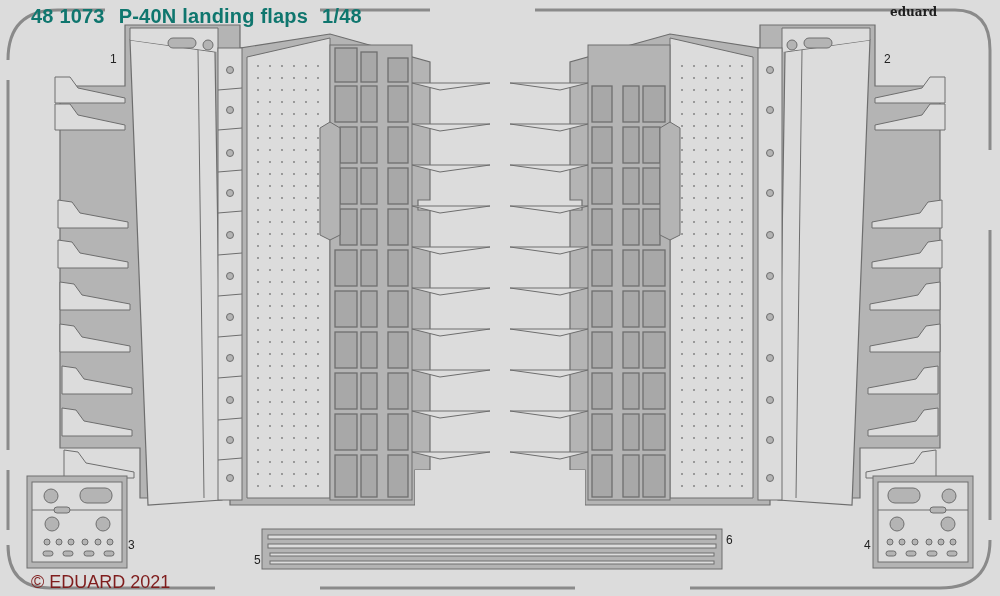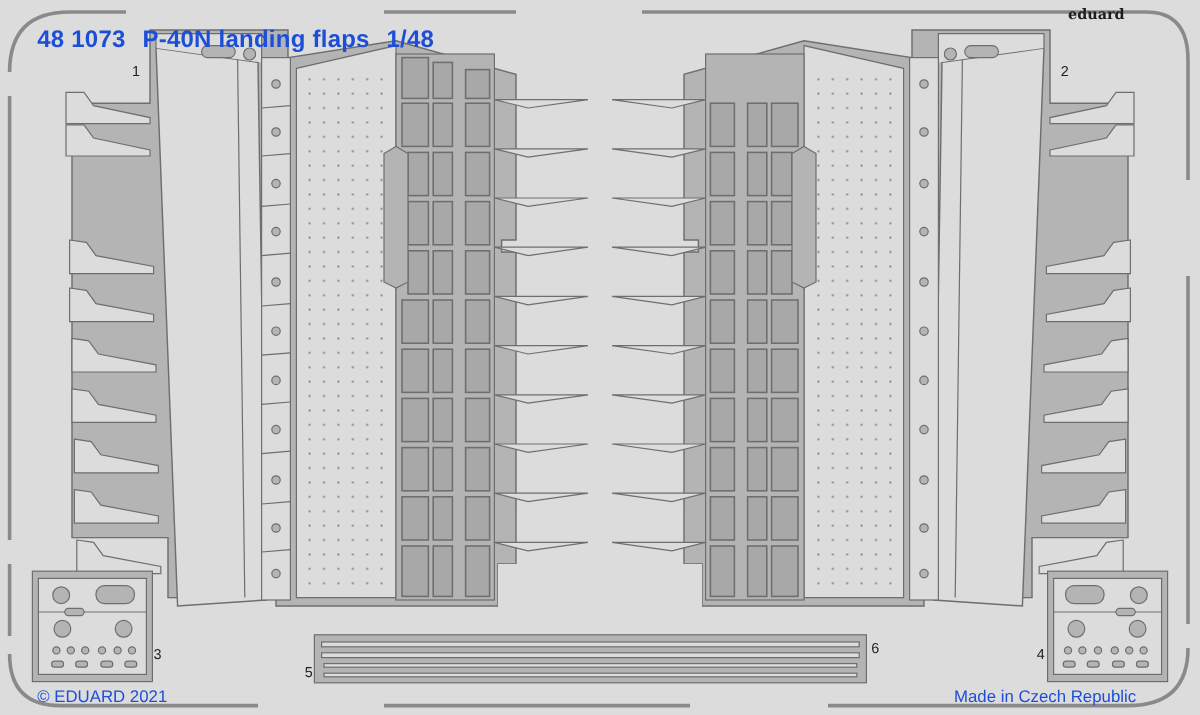--- a/index.html
+++ b/index.html
@@ -1,21 +1,21 @@
 <!DOCTYPE html>
 <html><head>
 <meta charset="utf-8">
 <style>
   html,body{margin:0;padding:0;}
   body{width:1000px;height:596px;background:#dcdcdc;position:relative;overflow:hidden;font-family:"Liberation Sans",sans-serif;}
   .frame{position:absolute;inset:0;}
-  .title{position:absolute;left:31px;top:22px;font-weight:bold;font-size:20px;color:#1d4ed8;letter-spacing:0.2px;white-space:nowrap;}
+  .title{position:absolute;left:31px;top:5px;font-weight:bold;font-size:20px;color:#0f766e;letter-spacing:0.2px;white-space:nowrap;}
   .title .sp{display:inline-block;width:14px;}
   .brand{position:absolute;left:890px;top:5px;font-family:"DejaVu Serif",serif;font-weight:bold;font-size:12px;color:#1e1e1e;}
-  .foot{position:absolute;font-size:14px;color:#1d4ed8;white-space:nowrap;}
+  .foot{position:absolute;font-size:18px;color:#7f1d1d;white-space:nowrap;}
   .num{position:absolute;font-size:12px;color:#222;}
   svg{position:absolute;left:0;top:0;}
 </style>
 </head>
 <body>
 
 <div class="frame">
 
 <svg width="1000" height="596" viewBox="0 0 1000 596">
   <defs>
@@ -252,15 +252,14 @@
 <div class="brand">eduard</div>
 
 <div class="num" style="left:110px;top:52px">1</div>
 <div class="num" style="left:884px;top:52px">2</div>
 <div class="num" style="left:128px;top:538px">3</div>
 <div class="num" style="left:864px;top:538px">4</div>
 <div class="num" style="left:254px;top:553px">5</div>
 <div class="num" style="left:726px;top:533px">6</div>
 
 <div class="foot" style="left:31px;top:572px">© EDUARD 2021</div>
-<div class="foot" style="left:795px;top:572px">Made in Czech Republic</div>
 
 </div>
 
 </body></html>

